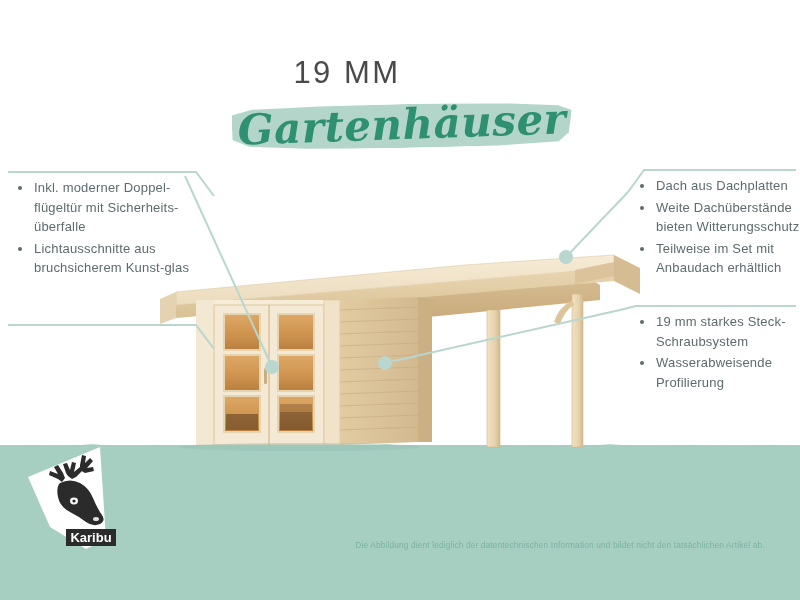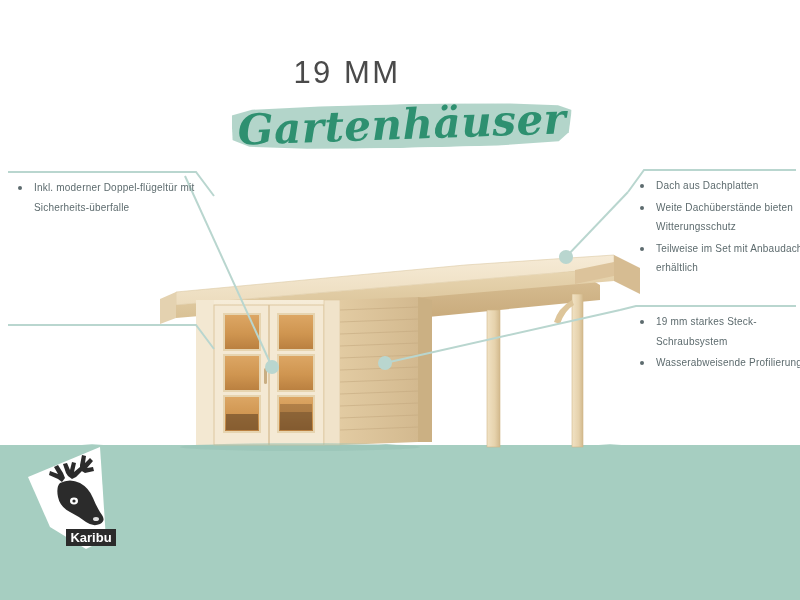--- a/index.html
+++ b/index.html
@@ -70,21 +70,21 @@
     font-weight: 700;
     font-family: "DejaVu Serif", serif;
     transform: rotate(-2deg);
     letter-spacing: 0.5px;
   }
 
   
   .callout {
     position: absolute;
     color: #5d6b6e;
-    font-size: 10px;
+    font-size: 13px;
     line-height: 19.5px;
     letter-spacing: .2px;
   }
   .callout ul { margin: 0; padding: 0; list-style: none; }
   .callout li {
     position: relative;
     padding-left: 20px;
     margin-bottom: 2px;
   }
   .callout li::before {
@@ -270,20 +270,21 @@
     <g fill="#b9d6cf">
       <circle cx="272" cy="367" r="7"></circle>
       <circle cx="385" cy="363" r="7"></circle>
       <circle cx="566" cy="257" r="7"></circle>
     </g>
   </svg>
 
   <div class="callout cl-1">
     <ul>
       <li>Inkl. moderner Doppel-flügeltür mit Sicherheits-überfalle</li>
+      <li>Lichtausschnitte aus bruchsicherem Kunst-glas</li>
     </ul>
   </div>
 
 
   <div class="callout cr-1">
     <ul>
       <li>Dach aus Dachplatten</li>
       <li>Weite Dachüberstände bieten Witterungsschutz</li>
       <li>Teilweise im Set mit Anbaudach erhältlich</li>
     </ul>
@@ -312,14 +313,15 @@
 
     <ellipse cx="52" cy="58" rx="4" ry="3.4" fill="#ffffff"></ellipse>
     <circle cx="52" cy="58" r="1.6" fill="#2b2b2b"></circle>
 
     <ellipse cx="74" cy="76" rx="3" ry="2" fill="#ffffff" opacity=".85"></ellipse>
 
     <rect x="44" y="86" width="50" height="17" fill="#2b2b2b"></rect>
     <text x="69" y="99" text-anchor="middle" fill="#ffffff" font-family="Liberation Sans, sans-serif" font-size="13" font-weight="bold">Karibu</text>
   </svg>
 
+  <div class="disclaimer">Die Abbildung dient lediglich der datentechnischen Information und bildet nicht den tatsächlichen Artikel ab.</div>
 
 </div>
 
 </body></html>

